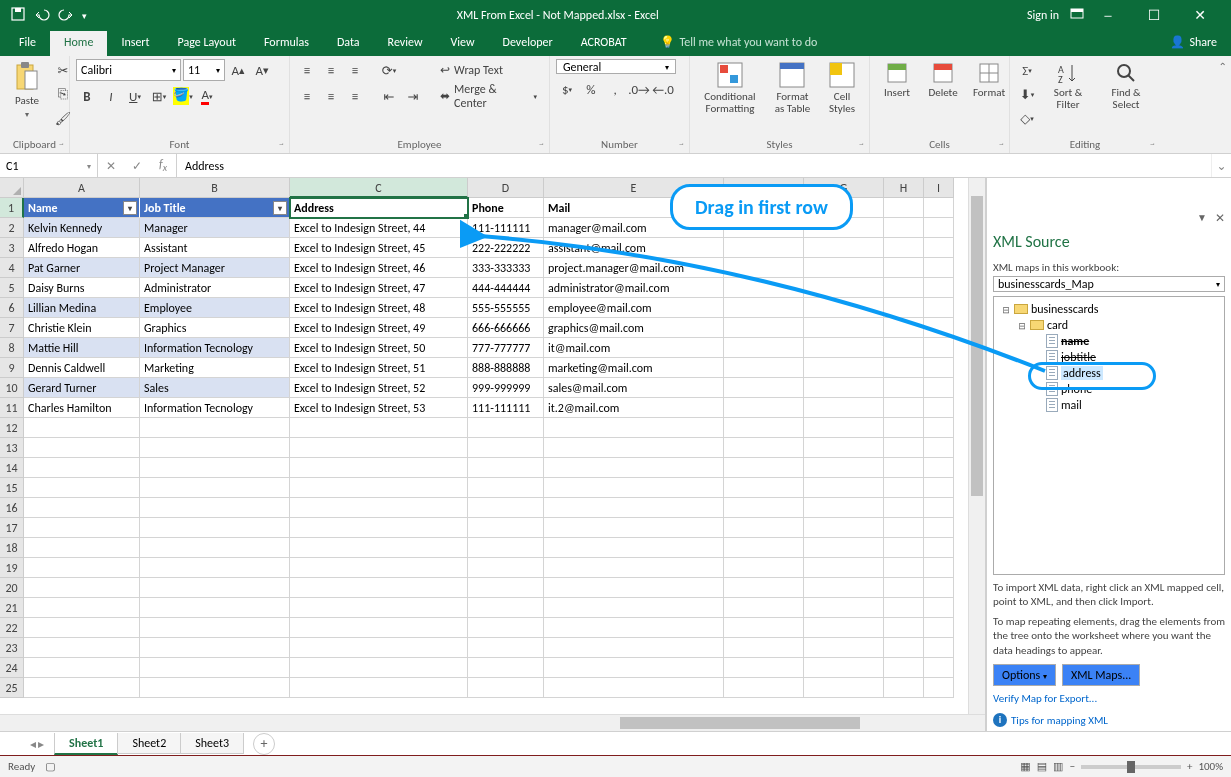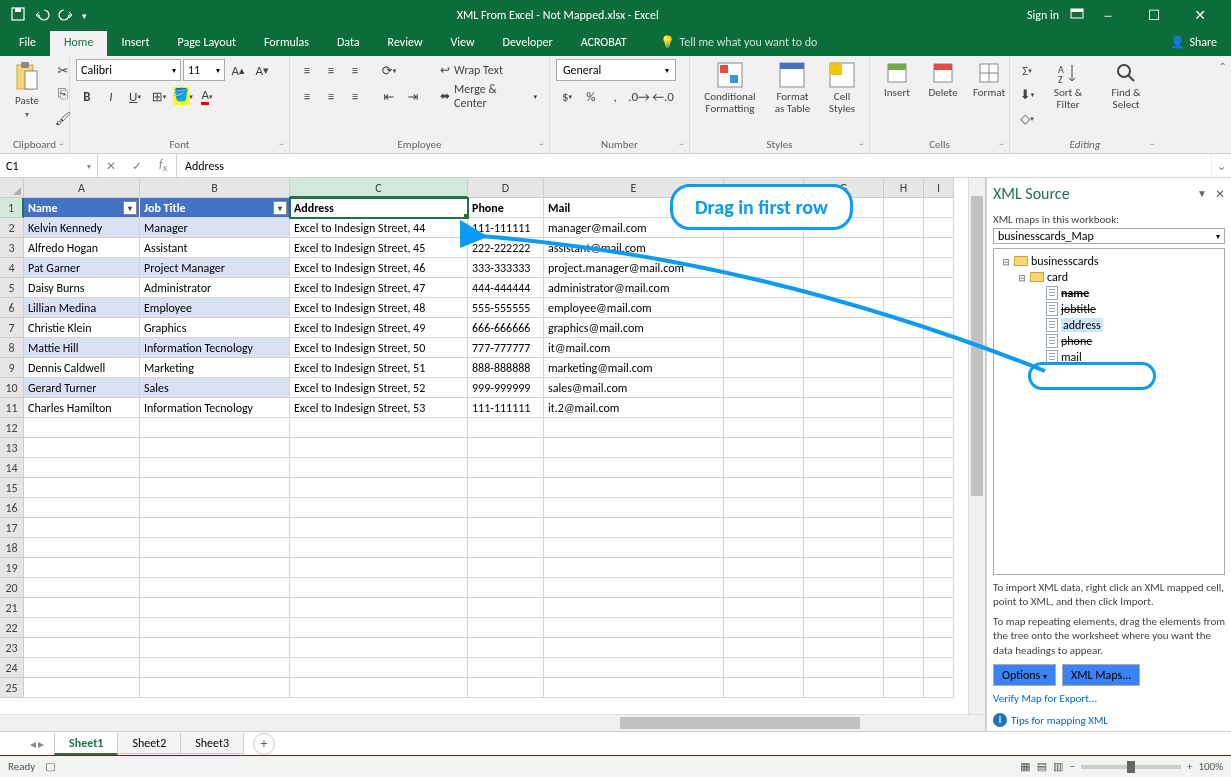--- a/index.html
+++ b/index.html
@@ -28,21 +28,21 @@
 .rgroup-label { text-align:center; font-size:11px; color:#666; padding-top:2px; position:relative; }
 .rgroup-label::after { content:"⌐"; position:absolute; right:0; bottom:0; font-size:9px; color:#888; transform:rotate(180deg);}
 .rgroup-content { display:flex; align-items:flex-start; gap:4px; flex:1; }
 .big-btn { display:flex; flex-direction:column; align-items:center; gap:2px; padding:2px 4px; min-width:42px; }
 .big-btn .lbl { font-size:11px; color:#444; text-align:center; line-height:1.1; }
 .mini-row { display:flex; gap:2px; align-items:center; }
 .mini-btn { width:22px; height:22px; display:flex; align-items:center; justify-content:center; border:1px solid transparent; font-size:13px; color:#444; }
 .font-combo { width:105px; height:22px; border:1px solid #ababab; background:#fff; font-size:12px; padding:0 4px; display:flex; align-items:center; justify-content:space-between; }
 .size-combo { width:42px; height:22px; border:1px solid #ababab; background:#fff; font-size:12px; padding:0 4px; display:flex; align-items:center; justify-content:space-between; }
 .wide-btn { display:flex; align-items:center; gap:4px; padding:2px 6px; font-size:12px; color:#444; height:22px; }
-.fmt-combo { width:120px; height:22px; border:1px solid #ababab; background:#fff; font-size:12px; padding:0 6px; display:flex; align-items:center; justify-content:space-between;}
+.fmt-combo { width:120px; height:15px; border:1px solid #ababab; background:#fff; font-size:12px; padding:0 6px; display:flex; align-items:center; justify-content:space-between;}
 
 
 .formula-bar { height:24px; border-bottom:1px solid #d0d0d0; display:flex; align-items:stretch; background:#fff; }
 .name-box { width:98px; border-right:1px solid #d0d0d0; display:flex; align-items:center; padding:0 6px; justify-content:space-between; font-size:12px;}
 .fx-btns { display:flex; align-items:center; border-right:1px solid #d0d0d0; }
 .fx-btn { width:26px; display:flex; align-items:center; justify-content:center; color:#888; font-size:12px;}
 .fx-input { flex:1; padding:0 8px; display:flex; align-items:center; font-size:12px;}
 .formula-expand { width:20px; display:flex; align-items:center; justify-content:center; color:#888; border-left:1px solid #eee;}
 
 
@@ -79,21 +79,21 @@
 .sheet-add { width:22px; height:22px; border:1px solid #ccc; border-radius:50%; text-align:center; line-height:20px; margin-left:10px; color:#666; font-size:14px;}
 
 
 .status-bar { height:22px; background:#f3f3f3; border-top:1px solid #7f1d1d; display:flex; align-items:center; padding:0 8px; font-size:11px; color:#555; justify-content:space-between;}
 .zoom { display:flex; align-items:center; gap:6px;}
 .zoom-track { width:100px; height:4px; background:#ccc; position:relative;}
 .zoom-thumb { width:8px; height:12px; background:#666; position:absolute; left:46px; top:-4px;}
 
 
 .xml-title { display:flex; align-items:center; justify-content:space-between; padding:2px 0 6px; }
-.xml-title h3 { font-size:16px; color:#217346; font-weight:normal;}
+.xml-title h3 { font-size:16px; color:#217346; font-weight:normal;margin-top:48px;}
 .xml-label { font-size:11px; color:#444; margin:4px 0 2px;}
 .xml-combo { width:100%; height:16px; border:1px solid #ababab; background:#fff; font-size:12px; padding:0 4px; display:flex; align-items:center; justify-content:space-between;}
 .xml-tree { flex:1; border:1px solid #ababab; margin-top:4px; background:#fff; padding:4px; font-size:12px; overflow:auto;}
 .tree-node { display:flex; align-items:center; gap:3px; padding:1px 0; }
 .tree-indent { display:inline-block; }
 .folder-ico { background:#f7d774; border:1px solid #caa63e; width:14px; height:10px;}
 .leaf-ico { width:12px; height:14px; background:#fff; border:1px solid #9ab; position:relative;}
 .leaf-ico::before { content:""; position:absolute; left:2px; top:2px; right:2px; height:1px; background:#9ab; box-shadow:0 3px #9ab, 0 6px #9ab;}
 .node-strike { text-decoration:line-through; }
 .node-bold { font-weight:bold; }
@@ -348,21 +348,21 @@
           <span class="lbl">Sort &amp; Filter</span>
         </div>
       <div class="big-btn">
           <svg width="24" height="24">
             <circle cx="10" cy="10" r="6" fill="none" stroke="#444" stroke-width="2"></circle>
             <path d="M14 14l6 6" stroke="#444" stroke-width="2"></path>
           </svg>
           <span class="lbl">Find &amp; Select</span>
         </div>
     </div>
-    <div class="rgroup-label" style="padding-right:0;font-style:italic;">Editing</div>
+    <div class="rgroup-label" style="padding-right:0;">Editing</div>
   </div>
   <div style="position:absolute;right:4px;top:4px;font-size:10px;color:#666;">⌃</div>
 </div>
 
 <div class="formula-bar">
   <div class="name-box">
       <span>C1</span>
       <span style="font-size:8px;color:#888;">▾</span>
     </div>
   <div class="fx-btns">

